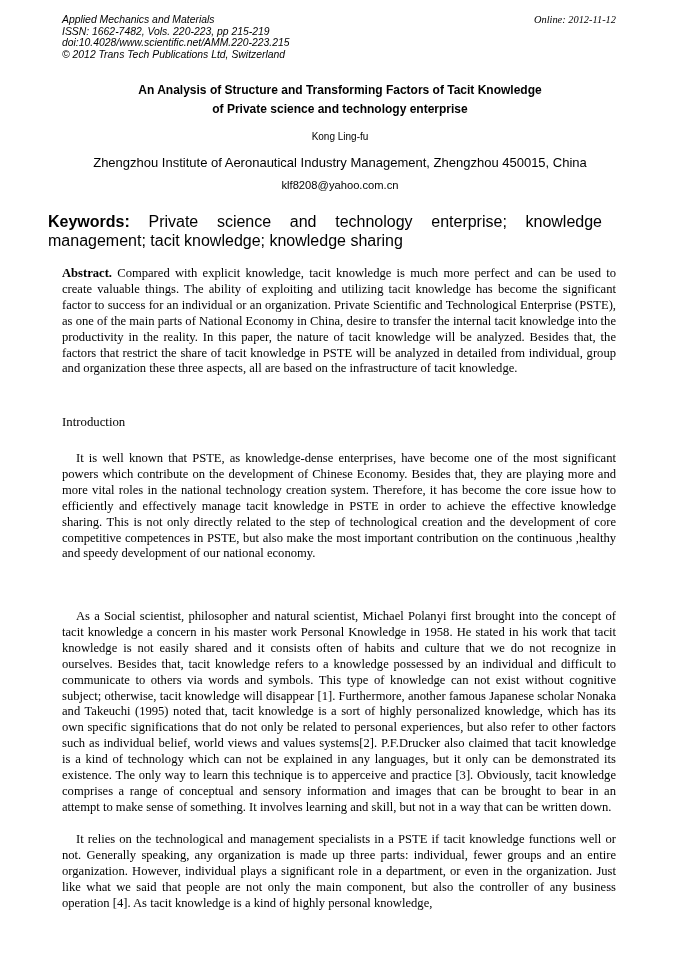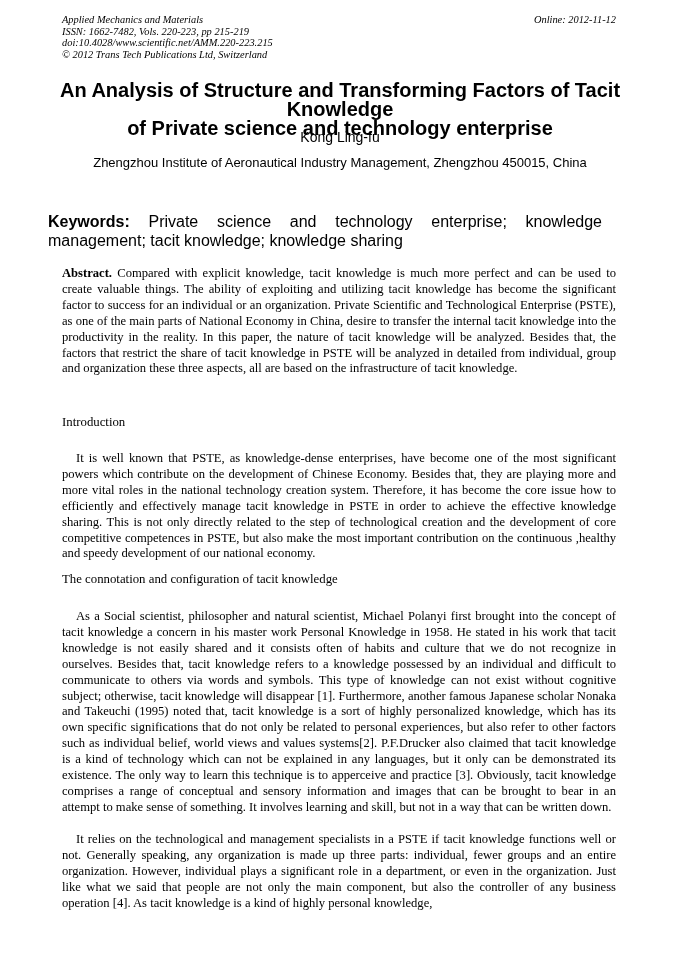--- a/index.html
+++ b/index.html
@@ -1,21 +1,21 @@
 <!DOCTYPE html>
 <html><head>
 <meta charset="utf-8">
 <style>
   html, body { margin: 0; padding: 0; background: #ffffff; }
   body { width: 678px; height: 959px; position: relative; overflow: hidden; color: #000; }
   .page { position: absolute; left: 0; top: 0; width: 678px; height: 959px; }
-  .hdr { position: absolute; left: 62px; top: 14px; font-family: Liberation Serif, serif; font-style: italic; font-size: 10.4px; line-height: 11.6px; color: #000; }
+  .hdr { position: absolute; left: 62px; top: 14px; font-family: Liberation Sans, sans-serif; font-style: italic; font-size: 10.4px; line-height: 11.6px; color: #000; }
   .hdr-right { position: absolute; right: 62px; top: 14px; font-family: "Liberation Serif", serif; font-style: italic; font-size: 10.4px; line-height: 11.6px; text-align: center; }
-  .title { position: absolute; left: 56px; width: 568px; top: 81px; text-align: center; font-family: "Liberation Sans", sans-serif; font-weight: bold; font-size: 20px; line-height: 19px; }
-  .author { position: absolute; left: 56px; width: 568px; top: 128px; text-align: center; font-family: "Liberation Sans", sans-serif; font-size: 14px; line-height: 18px; }
+  .title { position: absolute; left: 56px; width: 568px; top: 81px; text-align: center; font-family: "Liberation Sans", sans-serif; font-weight: bold; font-size: 12px; line-height: 19px; }
+  .author { position: absolute; left: 56px; width: 568px; top: 128px; text-align: center; font-family: "Liberation Sans", sans-serif; font-size: 10px; line-height: 18px; }
   .affil { position: absolute; left: 56px; width: 568px; top: 156px; text-align: center; font-family: "Liberation Sans", sans-serif; font-size: 13px; line-height: 14px; }
   .email { position: absolute; left: 56px; width: 568px; top: 178px; text-align: center; font-family: "Liberation Sans", sans-serif; font-size: 11.2px; line-height: 14px; }
   .keywords { position: absolute; left: 48px; width: 554px; top: 212px; font-family: "Liberation Sans", sans-serif; font-size: 16px; line-height: 19px; text-align: justify; }
   .keywords b { font-weight: bold; }
   .body-text { font-family: "Liberation Serif", serif; font-size: 12.6px; line-height: 15.9px; text-align: justify; }
   .abstract { position: absolute; left: 62px; width: 554px; top: 266px; }
   .sec { position: absolute; left: 62px; width: 554px; font-family: "Liberation Serif", serif; font-weight: normal; font-size: 12.8px; line-height: 16px; }
   .para { position: absolute; left: 62px; width: 554px; }
   .indent { text-indent: 14px; margin-top: 16px; }
 </style>
@@ -32,25 +32,25 @@
   </div>
   <div class="hdr-right">Online: 2012-11-12</div>
 
   <div class="title">
     <div>An Analysis of Structure and Transforming Factors of Tacit Knowledge</div>
     <div>of Private science and technology enterprise</div>
   </div>
 
   <div class="author">Kong Ling-fu</div>
   <div class="affil">Zhengzhou Institute of Aeronautical Industry Management, Zhengzhou 450015, China</div>
+  <div class="email">klf8208@yahoo.com.cn</div>
 
   <div class="keywords"><b>Keywords:</b><span> Private science and technology enterprise; knowledge management; tacit knowledge; knowledge sharing</span></div>
 
   <div class="abstract body-text"><b>Abstract.</b><span> Compared with explicit knowledge, tacit knowledge is much more perfect and can be used to create valuable things. The ability of exploiting and utilizing tacit knowledge has become the significant factor to success for an individual or an organization. Private Scientific and Technological Enterprise (PSTE), as one of the main parts of National Economy in China, desire to transfer the internal tacit knowledge into the productivity in the reality. In this paper, the nature of tacit knowledge will be analyzed. Besides that, the factors that restrict the share of tacit knowledge in PSTE will be analyzed in detailed from individual, group and organization these three aspects, all are based on the infrastructure of tacit knowledge.</span></div>
 
   <div class="sec" style="top:414px;">Introduction</div>
   <div class="para body-text indent" style="top:435px;">It is well known that PSTE, as knowledge-dense enterprises, have become one of the most significant powers which contribute on the development of Chinese Economy. Besides that, they are playing more and more vital roles in the national technology creation system. Therefore, it has become the core issue how to efficiently and effectively manage tacit knowledge in PSTE in order to achieve the effective knowledge sharing. This is not only directly related to the step of technological creation and the development of core competitive competences in PSTE, but also make the most important contribution on the continuous ,healthy and speedy development of our national economy.</div>
 
-  <div class="sec" style="top:571px;">The connotation and configuration of tacit knowledge</div>
   <div class="para body-text indent" style="top:593px;">As a Social scientist, philosopher and natural scientist, Michael Polanyi first brought into the concept of tacit knowledge a concern in his master work Personal Knowledge in 1958. He stated in his work that tacit knowledge is not easily shared and it consists often of habits and culture that we do not recognize in ourselves. Besides that, tacit knowledge refers to a knowledge possessed by an individual and difficult to communicate to others via words and symbols. This type of knowledge can not exist without cognitive subject; otherwise, tacit knowledge will disappear [1]. Furthermore, another famous Japanese scholar Nonaka and Takeuchi (1995) noted that, tacit knowledge is a sort of highly personalized knowledge, which has its own specific significations that do not only be related to personal experiences, but also refer to other factors such as individual belief, world views and values systems[2]. P.F.Drucker also claimed that tacit knowledge is a kind of technology which can not be explained in any languages, but it only can be demonstrated its existence. The only way to learn this technique is to apperceive and practice [3]. Obviously, tacit knowledge comprises a range of conceptual and sensory information and images that can be brought to bear in an attempt to make sense of something. It involves learning and skill, but not in a way that can be written down.</div>
   <div class="para body-text indent" style="top:816px;">It relies on the technological and management specialists in a PSTE if tacit knowledge functions well or not. Generally speaking, any organization is made up three parts: individual, fewer groups and an entire organization. However, individual plays a significant role in a department, or even in the organization. Just like what we said that people are not only the main component, but also the controller of any business operation [4]. As tacit knowledge is a kind of highly personal knowledge,</div>
 
 </div>
 
 </body></html>

